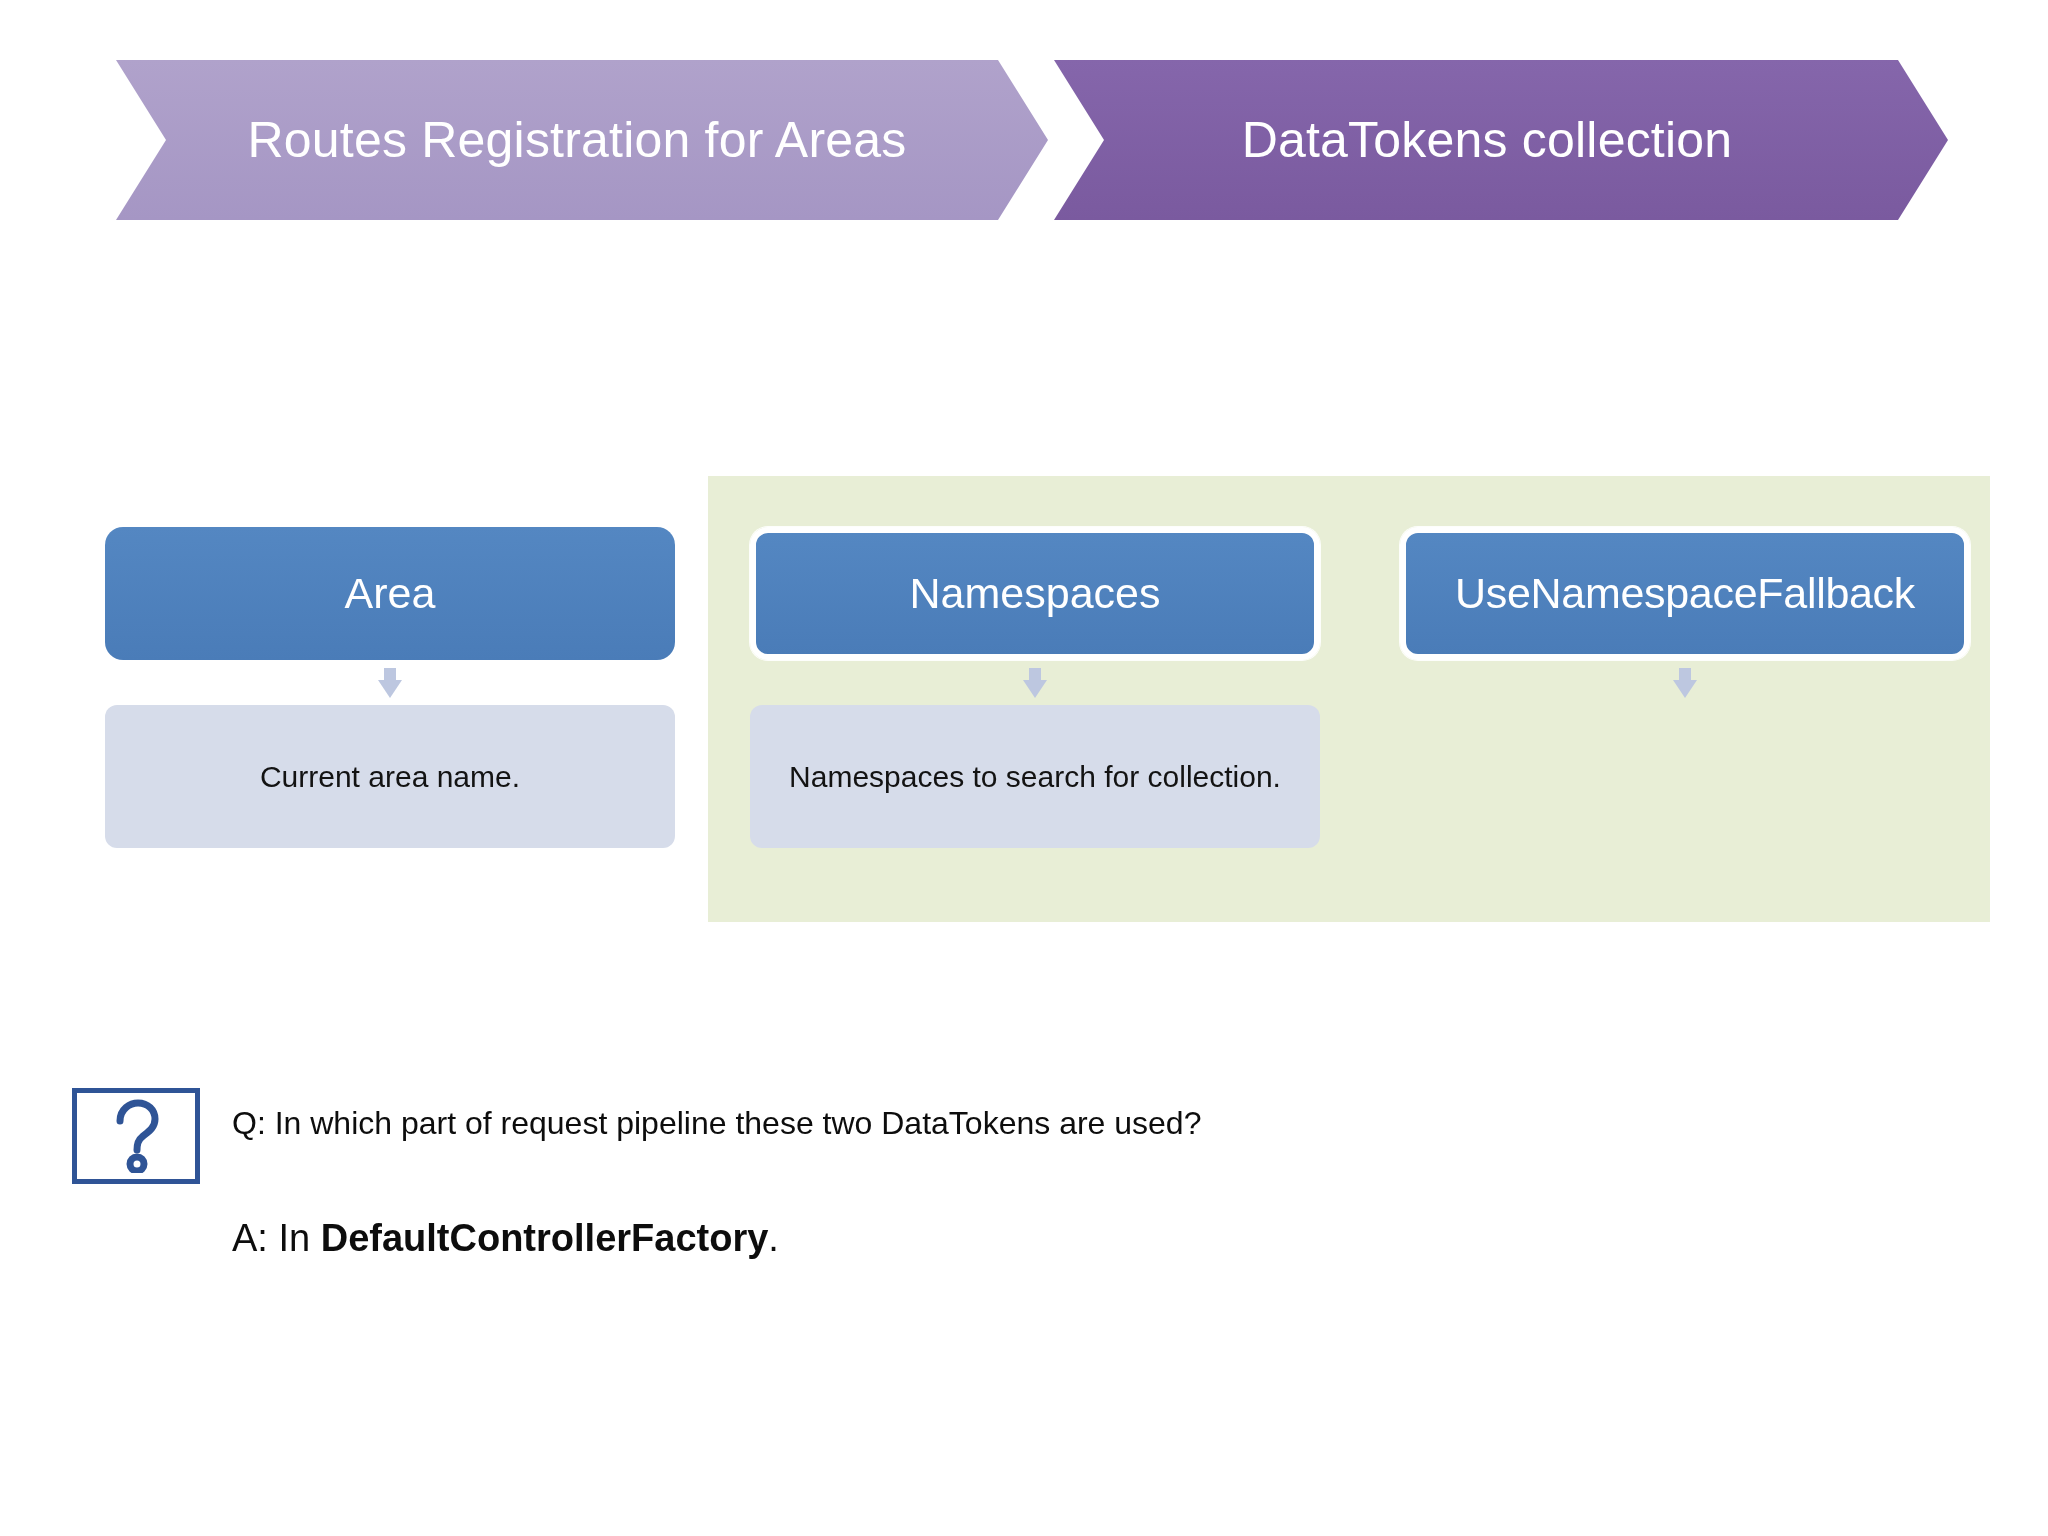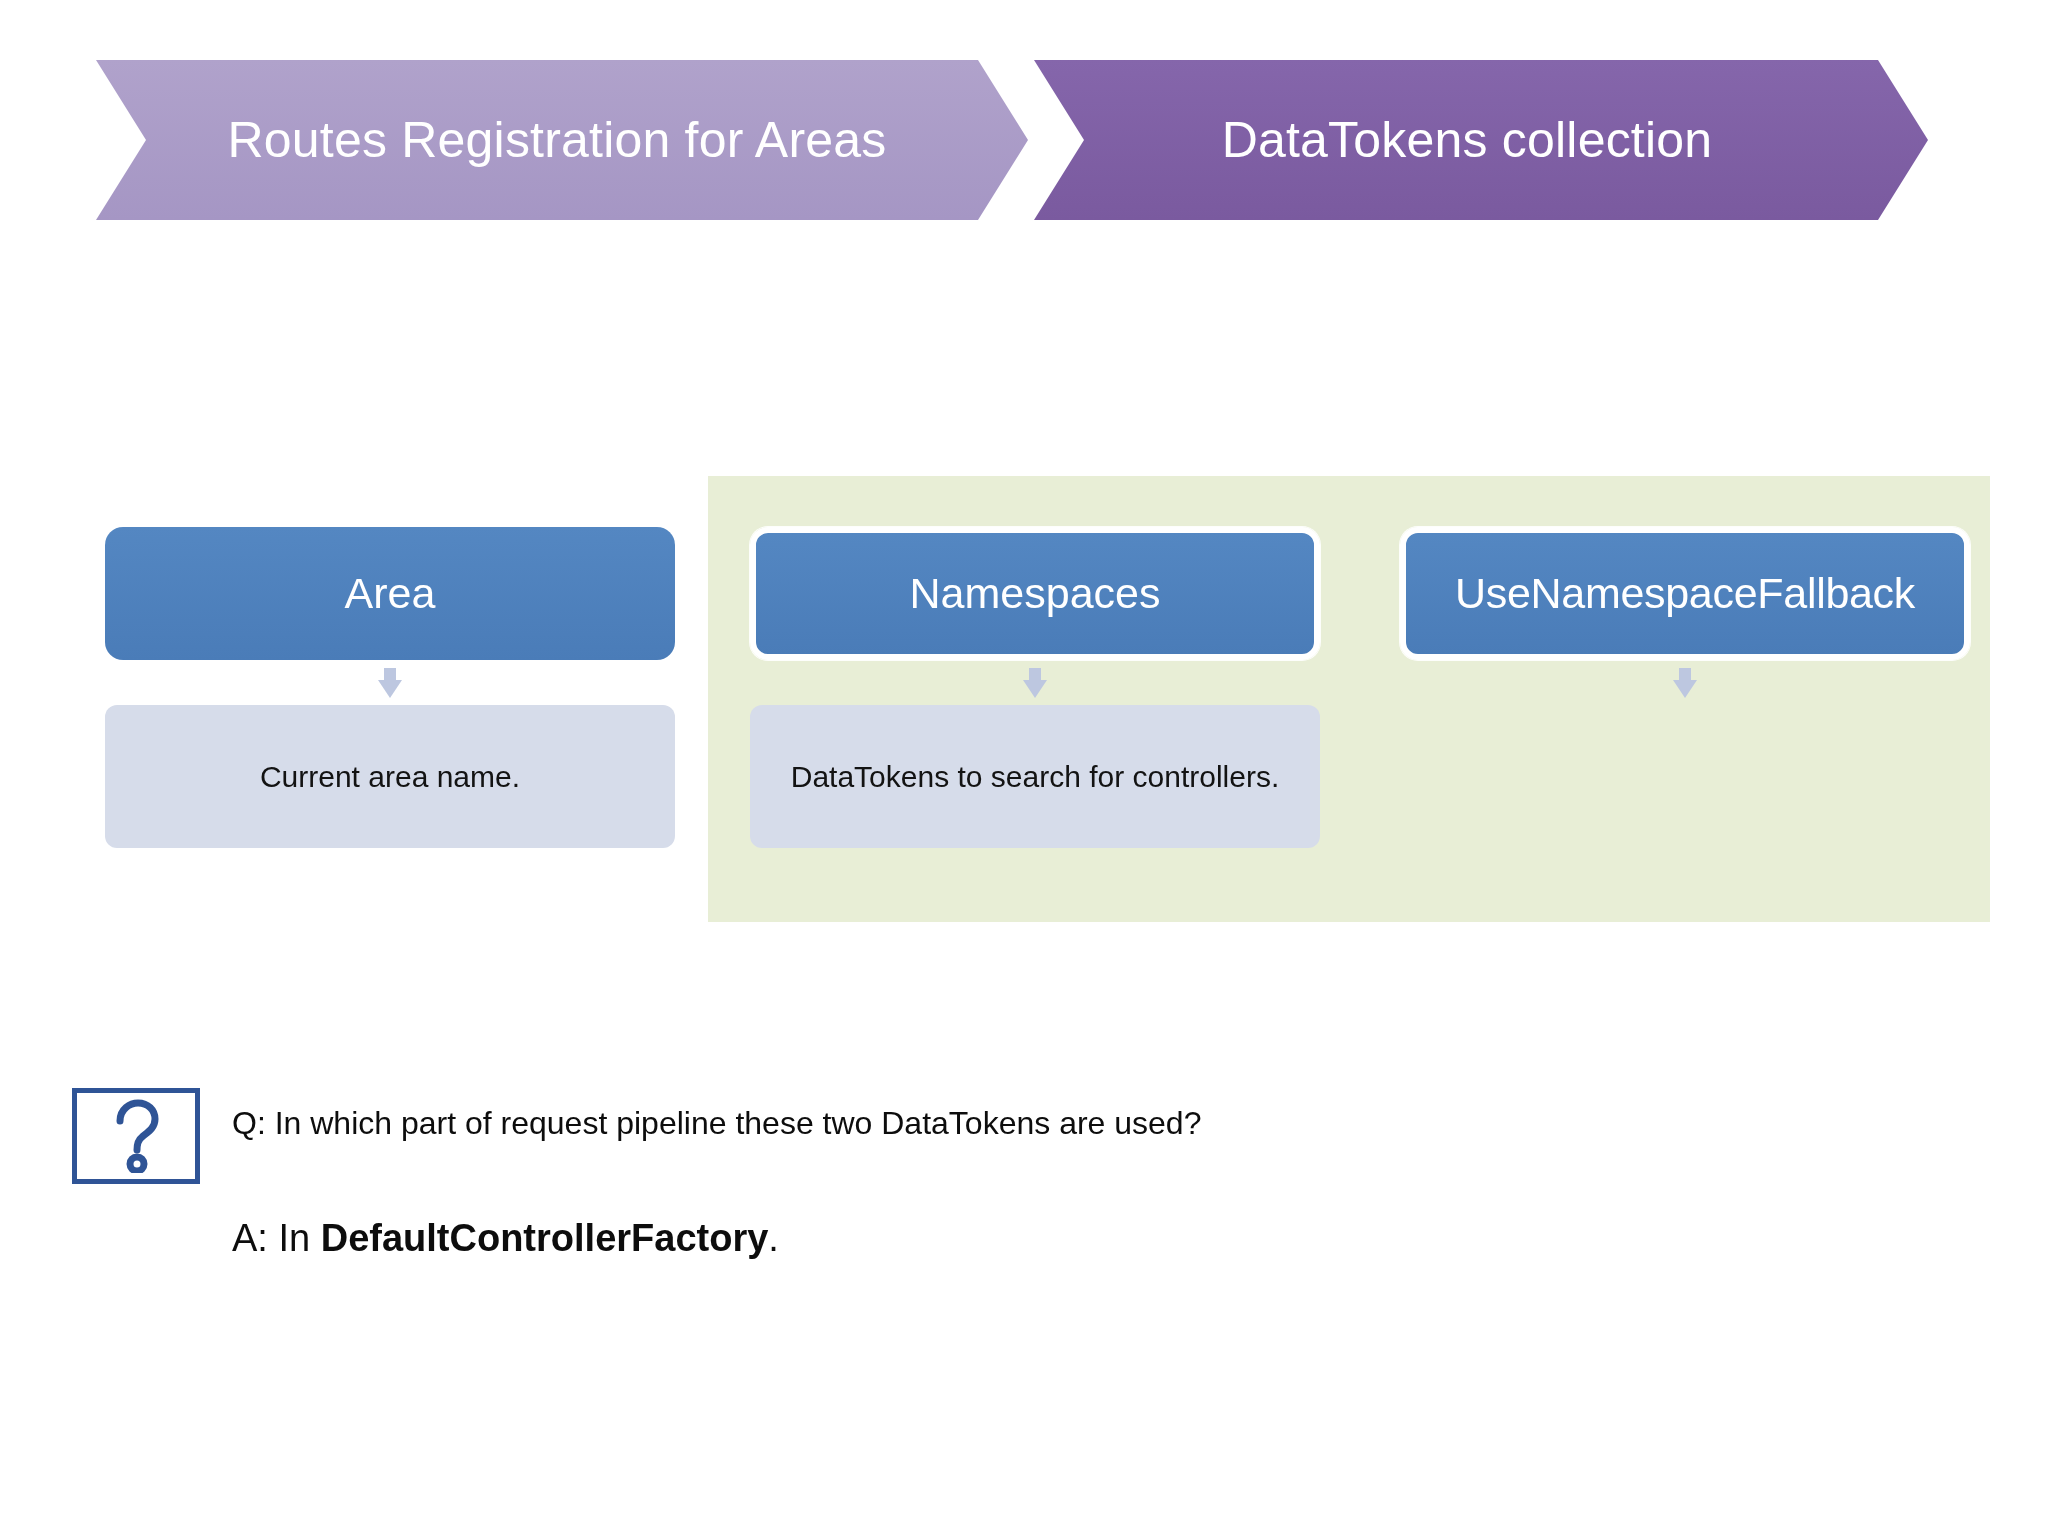--- a/index.html
+++ b/index.html
@@ -15,21 +15,21 @@
   .slide {
     position: relative;
     width: 2048px;
     height: 1536px;
     background: #ffffff;
   }
 
   
   .banner {
     position: absolute;
-    left: 96px;
+    left: 116px;
     top: 60px;
     width: 1832px;
     height: 160px;
   }
 
   .chev {
     position: absolute;
     top: 0;
     height: 160px;
     display: flex;
@@ -222,21 +222,21 @@
   </div>
 
   <div class="col col-2">
     <div class="title-box outlined">
       <span class="t-label">Namespaces</span>
     </div>
     <div class="arrow-wrap">
       <span class="down-arrow"></span>
     </div>
     <div class="desc-box">
-      <span class="desc-text">DataTokens to search for controllers.</span>
+      <span class="desc-text">Namespaces to search for collection.</span>
     </div>
   </div>
 
   <div class="col col-3">
     <div class="title-box outlined overflow">
       <span class="t-label">UseNamespaceFallback</span>
     </div>
     <div class="arrow-wrap">
       <span class="down-arrow"></span>
     </div>

